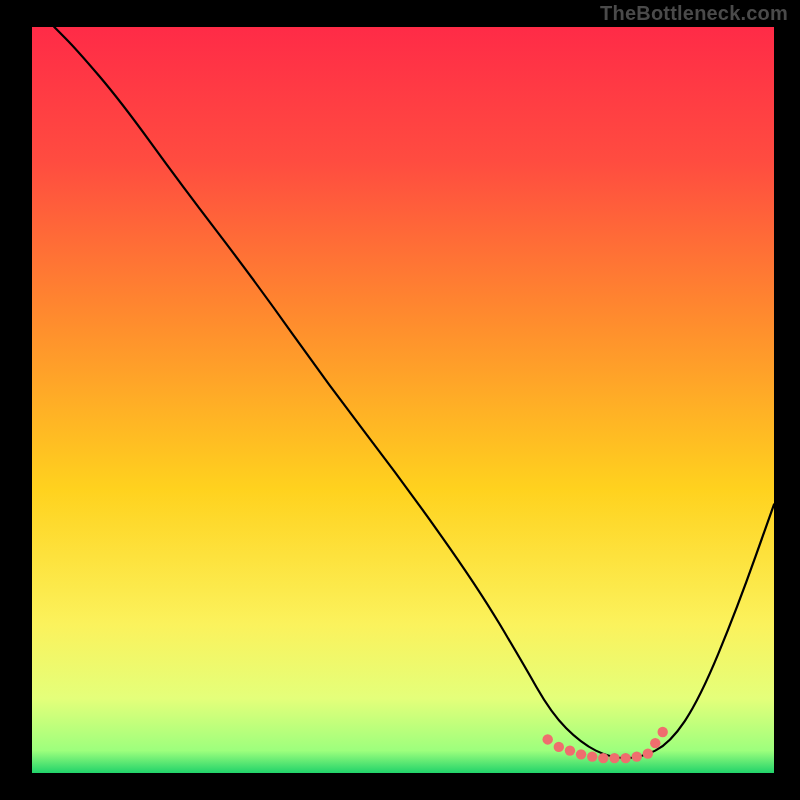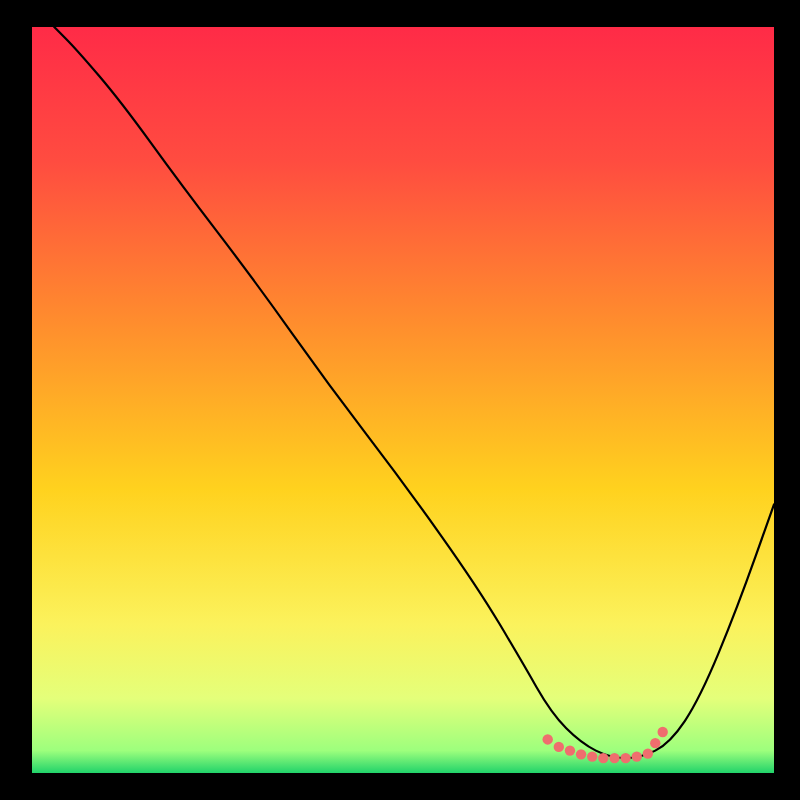--- a/index.html
+++ b/index.html
@@ -29,20 +29,21 @@
   }
   .plot {
     position: absolute;
     display: block;
   }
 </style>
 </head>
 <body>
 
 <div class="outer">
+  <div class="watermark">TheBottleneck.com</div>
   <svg id="plot-svg" class="plot" width="742" height="746" viewBox="0 0 742 746" style="left: 32px; top: 27px;">
       <defs>
         <linearGradient id="bg-grad" x1="0" y1="0" x2="0" y2="1">
           <stop offset="0%" stop-color="#ff2b47"></stop>
           <stop offset="18%" stop-color="#ff4c40"></stop>
           <stop offset="40%" stop-color="#ff8e2d"></stop>
           <stop offset="62%" stop-color="#ffd21e"></stop>
           <stop offset="80%" stop-color="#fbf25c"></stop>
           <stop offset="90%" stop-color="#e4ff7a"></stop>
           <stop offset="97%" stop-color="#9dff7d"></stop>

